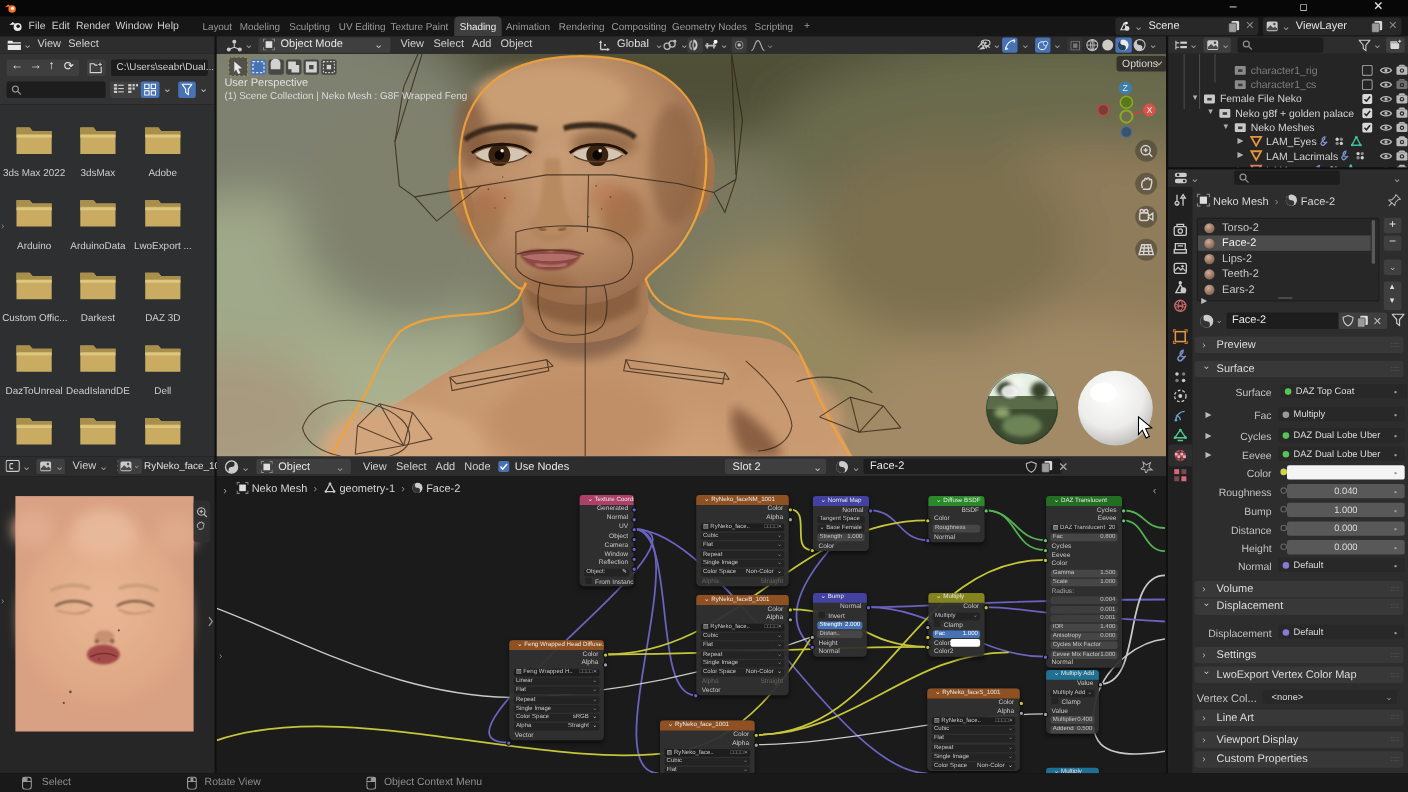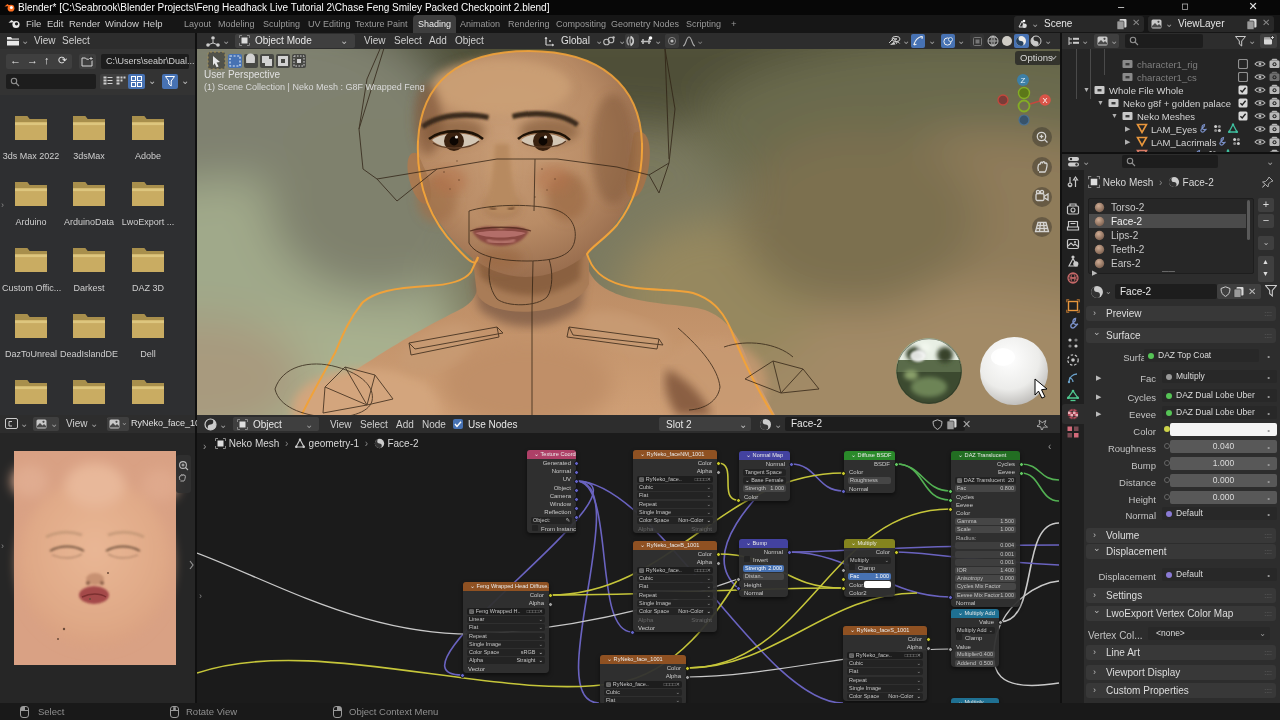--- a/index.html
+++ b/index.html
@@ -72,21 +72,20 @@
 </head>
 <body>
 <div id="app">
 
   <div id="titlebar" class="abs">
     <svg class="abs" style="left:4px;top:2px" width="11" height="11" viewBox="0 0 11 11">
         <circle cx="7" cy="6.2" r="3.4" fill="#ff7021"></circle>
         <path d="M0.5 4.6 L6 4.0 L3.4 2 Z" fill="#ff7021"></path>
         <circle cx="7.4" cy="5.6" r="1.5" fill="#fff"></circle>
       </svg>
-    <div class="txt">Blender* [C:\Seabrook\Blender Projects\Feng Headhack Live Tutorial 2\Chase Feng Smiley Packed Checkpoint 2.blend]</div>
     <div class="wbtn" style="left:1114px;">–</div>
     <div class="wbtn" style="left:1178px;font-size:9px;">◻</div>
     <div class="wbtn" style="left:1246px;">✕</div>
   </div>
 
   <div id="menubar" class="abs">
     <svg class="abs" style="left:8px;top:3px" width="13" height="12" viewBox="0 0 13 12">
         <circle cx="8" cy="6.5" r="3.6" fill="#e8e8e8"></circle>
         <path d="M0.5 4.8 L6.5 4.2 L3.6 2 Z" fill="#e8e8e8"></path>
         <circle cx="8.5" cy="5.8" r="1.6" fill="#161616"></circle>
@@ -691,21 +690,21 @@
           <circle cx="5.5" cy="6.2" r="1" fill="#6f6f6f"></circle>
           <path d="M2 2.5 L3.5 0.8 H7.5 L9 2.5 Z" fill="#6f6f6f"></path>
         </svg>
       </div>
       <div class="olrow" style="top:34px">
         <span class="abs" style="left:21px;top:0px;color:#b0b0b0;font-size:7px">▼</span>
         <svg class="abs" style="left:32px;top:2px" width="11" height="10" viewBox="0 0 11 10">
           <rect x="0.5" y="1" width="10" height="8" rx="1" fill="#c9c9c9"></rect>
           <rect x="3.5" y="4" width="4" height="2.4" fill="#3a3a3a"></rect>
         </svg>
-        <span class="abs nm" style="left:47px;top:0.5px">Whole File Whole</span>
+        <span class="abs nm" style="left:47px;top:0.5px">Female File Neko</span>
         <svg class="abs" style="left:176px;top:2px" width="10" height="10" viewBox="0 0 10 10">
           <rect x="0.5" y="0.5" width="9" height="9" rx="1.5" fill="#d8d8d8"></rect>
           <path d="M2.4 5.2 L4.2 7 L7.6 2.8" stroke="#222" stroke-width="1.4" fill="none"></path>
         </svg>
         <svg class="abs" style="left:192px;top:2px" width="12" height="10" viewBox="0 0 12 10">
           <path d="M1 5 C3 2 9 2 11 5 C9 8 3 8 1 5 Z" fill="none" stroke="#b9b9b9" stroke-width="1.1"></path>
           <circle cx="6" cy="5" r="1.4" fill="#b9b9b9"></circle>
         </svg>
         <svg class="abs" style="left:207px;top:1px" width="11" height="11" viewBox="0 0 11 11">
           <rect x="0.5" y="2.5" width="10" height="7.5" rx="1.2" fill="#b9b9b9"></rect>
@@ -1035,21 +1034,21 @@
           <span class="abs" style="left:20px">Preview</span>
           <span class="abs" style="right:4px;top:0px;color:#666;font-size:7px">::::</span>
         </div>
         <div class="phdr" style="top:174px;left:24px;width:190px">
           <span class="abs" style="left:7px;top:-3px;color:#bbb;font-size:9px">⌄</span>
           <span class="abs" style="left:20px">Surface</span>
           <span class="abs" style="right:4px;top:0px;color:#666;font-size:7px">::::</span>
         </div>
         <div class="prow" style="top:193px">
           <span class="plabel" style="top:1.5px">Surface</span>
-          <div class="pfield" style="display:flex;left:60px;width:115px">
+          <div class="pfield" style="display:flex;left:80px;width:115px">
             <span class="dot" style="background:#56c456;margin-top:3.5px"></span>
             <span>DAZ Top Coat</span>
           </div>
           <span class="abs" style="right:10px;top:1px;color:#9a9a9a;font-size:8px">•</span>
         </div>
         <div class="prow" style="top:214px">
           <span class="abs" style="left:12px;top:1px;color:#bbb;font-size:7px">▶</span>
           <span class="plabel" style="top:1.5px">Fac</span>
           <div class="pfield" style="display:flex;left:78px;width:115px">
             <span class="dot" style="background:#9a9a9a;margin-top:3.5px"></span>

